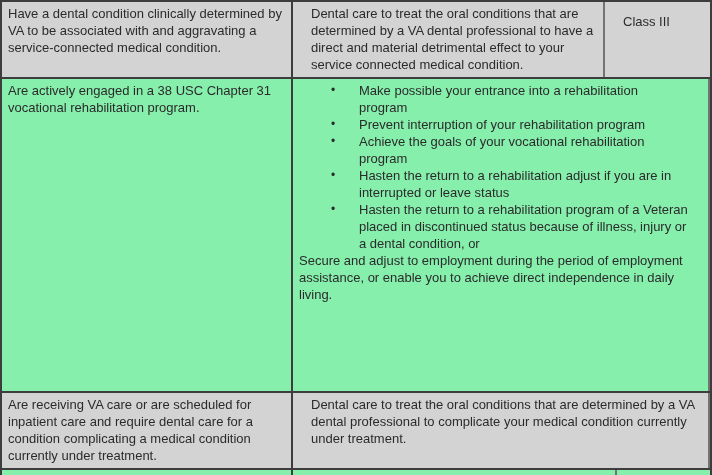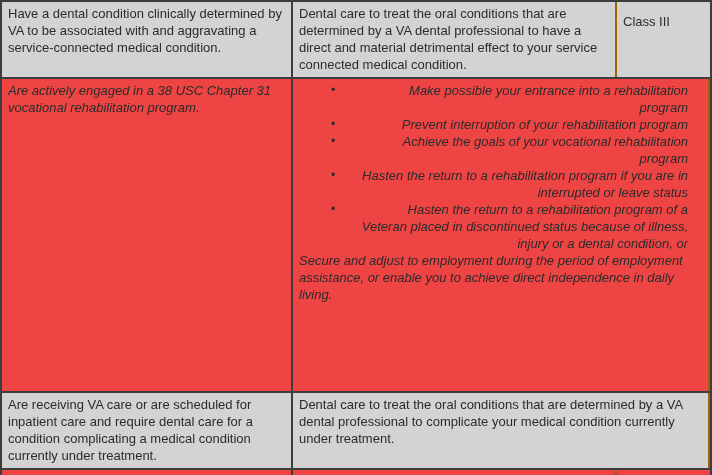--- a/index.html
+++ b/index.html
@@ -18,51 +18,50 @@
     box-sizing: border-box;
     width: 712px;
     border: 2px solid #3d3d3d;
     background: #ffffff;
   }
   .trow {
     display: flex;
     align-items: stretch;
     border-bottom: 2px solid #3d3d3d;
   }
-  .trow.shaded { background: #d3d3d3; }
-  .trow.plain  { background: #ef4444; font-style: italic; }
+  .trow.shaded { background: #d3d3d3; gap: 12px; }
+  .trow.plain  { background: #86efac; }
   .cell {
     box-sizing: border-box;
     padding: 3px 6px 4px 6px;
     font-size: 13px;
     line-height: 17px;
   }
   .col-condition {
     flex: 0 0 291px;
     border-right: 2px solid #3d3d3d;
   }
   .col-care {
     flex: 1 1 auto;
-    border-right: 2px solid #a16207;
+    border-right: 2px solid #737373;
   }
   .col-class {
     flex: 0 0 93px;
     margin-top: 8px;
   }
   .cell p { margin: 0; }
   .bullet-list {
     list-style: none;
     margin: 0;
     padding: 0;
   }
   .bullet-list li {
     position: relative;
     padding-left: 60px;
     padding-right: 14px;
-    text-align: right;
   }
   .bullet-list li::before {
     content: "\2022";
     position: absolute;
     left: 32px;
     top: 0;
     font-size: 12px;
   }
   .row-1 { min-height: 74px; }
   .row-2 { min-height: 312px; }
@@ -91,21 +90,21 @@
 
   <div class="trow plain row-2">
     <div class="cell col-condition">
       <p>Are actively engaged in a 38 USC Chapter 31 vocational rehabilitation program.</p>
     </div>
     <div class="cell col-care">
       <ul class="bullet-list">
           <li>Make possible your entrance into a rehabilitation program</li>
           <li>Prevent interruption of your rehabilitation program</li>
           <li>Achieve the goals of your vocational rehabilitation program</li>
-          <li>Hasten the return to a rehabilitation program if you are in interrupted or leave status</li>
+          <li>Hasten the return to a rehabilitation adjust if you are in interrupted or leave status</li>
           <li>Hasten the return to a rehabilitation program of a Veteran placed in discontinued status because of illness, injury or a dental condition, or</li>
         </ul>
       <p>Secure and adjust to employment during the period of employment assistance, or enable you to achieve direct independence in daily living.</p>
     </div>
   </div>
 
   <div class="trow shaded row-3">
     <div class="cell col-condition">
       <p>Are receiving VA care or are scheduled for inpatient care and require dental care for a condition complicating a medical condition currently under treatment.</p>
     </div>

